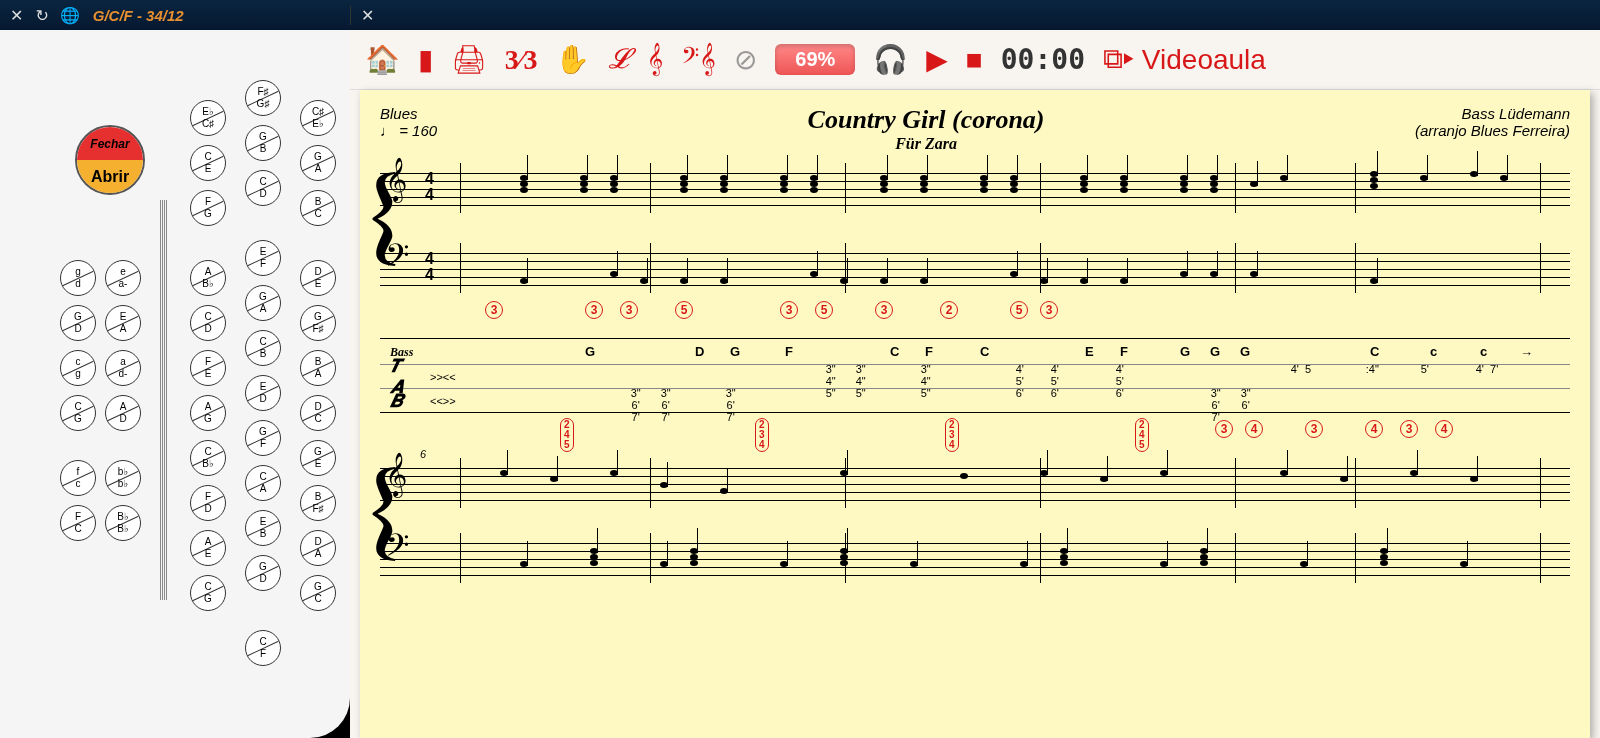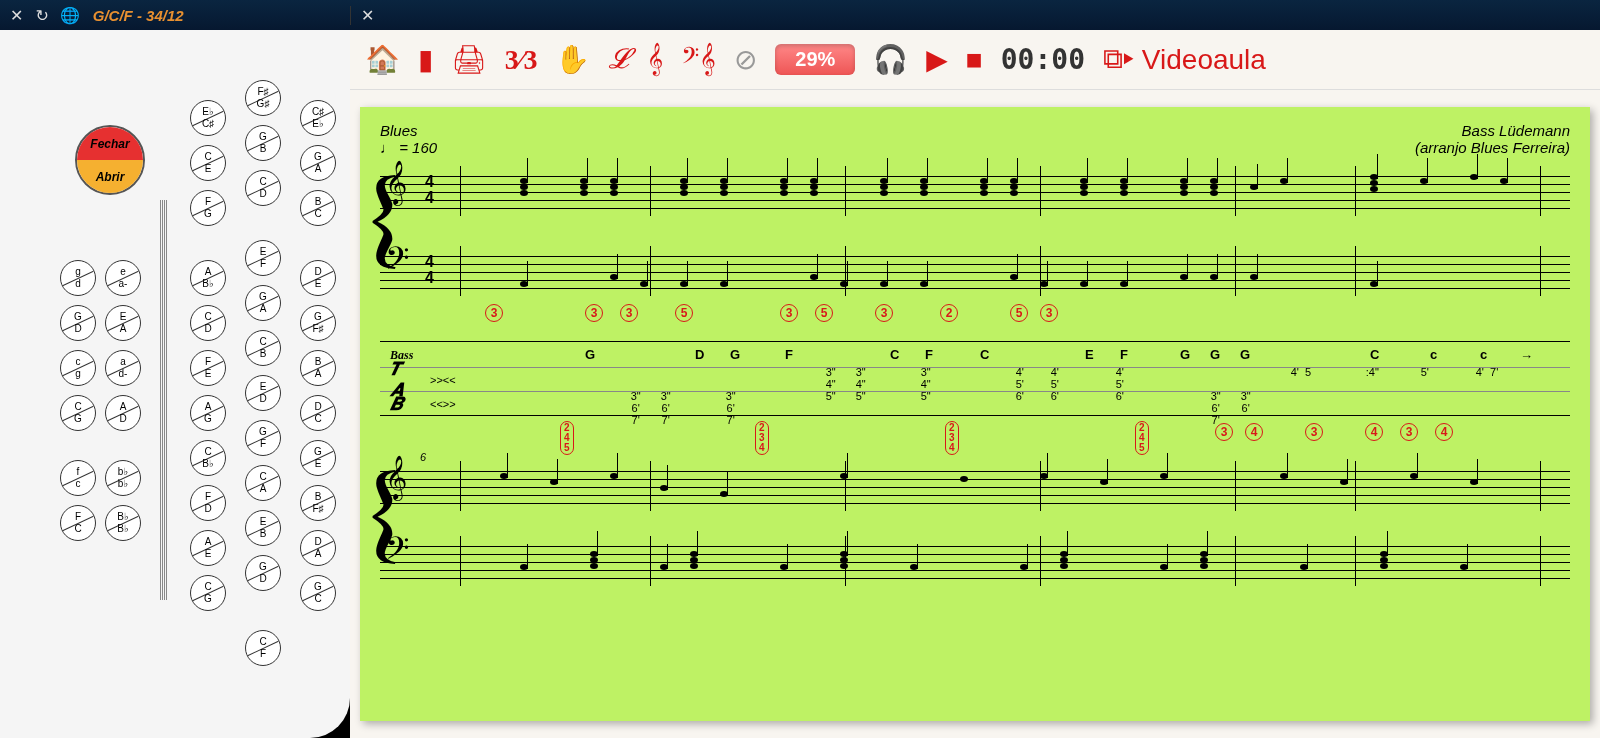--- a/index.html
+++ b/index.html
@@ -8,34 +8,34 @@
 .topbar-left{display:flex;align-items:center;padding:0 10px;gap:12px;width:350px}
 .topbar-left .icn{color:#ddd;font-size:16px;cursor:pointer}
 .topbar-title{color:#e89030;font-weight:bold;font-size:15px;font-style:italic}
 .topbar-right{display:flex;align-items:center;gap:10px;padding-left:10px;border-left:1px solid #333}
 .topbar-right .icn{color:#ddd;font-size:16px;cursor:pointer}
 .song-title{color:#e89030;font-weight:bold;font-size:15px;font-style:italic}
 .main{display:flex;height:708px}
 .sidebar{width:350px;background:#f5f5f5;border-radius:0 0 40px 0;position:relative;padding:10px}
 .fechar-abrir{position:absolute;top:95px;left:75px;width:70px;height:70px;border-radius:50%;overflow:hidden;border:2px solid #555;cursor:pointer}
 .fechar{background:#e63030;height:50%;display:flex;align-items:center;justify-content:center;font-size:12px;font-style:italic;font-weight:bold}
-.abrir{background:#f5b030;height:50%;display:flex;align-items:center;justify-content:center;font-size:12px;font-style:italic;font-weight:bold}
+.abrir{background:#f5b030;height:50%;display:flex;align-items:center;justify-content:center;font-size:16px;font-weight:bold}
 .button-layout{position:absolute;top:50px;left:60px}
 .note-btn{position:absolute;width:36px;height:36px;border:1.5px solid #333;border-radius:50%;background:#fff;font-size:10px;line-height:1;display:flex;flex-direction:column;align-items:center;justify-content:center}
 .note-btn::after{content:"";position:absolute;width:100%;height:1px;background:#333;transform:rotate(-25deg)}
 .note-btn span{z-index:1}
 .bar-lines{position:absolute;top:170px;left:160px;width:8px;height:400px}
 .bar-lines div{width:1px;height:100%;background:#888;display:inline-block;margin-right:1px}
 .content{flex:1;background:#f8f5f0;display:flex;flex-direction:column}
 .toolbar{height:60px;background:#f8f5f0;display:flex;align-items:center;padding:0 15px;gap:18px;border-bottom:1px solid #ddd}
 .tb-icon{font-size:28px;color:#d81818;cursor:pointer}
 .tempo-box{background:linear-gradient(#f88,#e55);border-radius:6px;padding:4px 20px;color:#fff;font-weight:bold;font-size:20px;box-shadow:inset 0 2px 4px rgba(0,0,0,.2)}
 .time-display{font-size:28px;font-weight:bold;color:#333;font-family:monospace}
 .videoaula{display:flex;align-items:center;gap:8px;color:#d81818;font-size:28px;font-family:Georgia,serif}
-.score{flex:1;background:#bef264;margin:17px 10px;box-shadow:3px 3px 8px rgba(0,0,0,.3);padding:15px 20px;overflow:hidden;position:relative}
+.score{flex:1;background:#fef9c3;margin:0 10px;box-shadow:3px 3px 8px rgba(0,0,0,.3);padding:15px 20px;overflow:hidden;position:relative}
 .score-header{display:flex;justify-content:space-between;align-items:flex-start}
 .score-title{text-align:center;flex:1}
 .score-title h1{font-family:Georgia,serif;font-style:italic;font-size:26px;font-weight:bold}
 .score-title h2{font-family:Georgia,serif;font-style:italic;font-size:16px}
 .composer{text-align:right;font-style:italic;font-family:Georgia,serif;font-size:15px}
 .tempo-mark{font-style:italic;font-family:Georgia,serif;font-size:15px}
 .staff-system{margin-top:10px;position:relative}
 .staff{height:50px;position:relative;margin-bottom:5px}
 .staff-lines{position:absolute;width:100%;top:10px}
 .staff-lines div{height:1px;background:#000;margin-bottom:7px}
@@ -269,36 +269,40 @@
     <div class="toolbar">
       <span class="tb-icon">🏠</span>
       <span class="tb-icon">▮</span>
       <span class="tb-icon">🖨</span>
       <span class="tb-icon" style="font-family:serif;font-weight:bold">3⁄3</span>
       <span class="tb-icon">✋</span>
       <span class="tb-icon" style="font-family:cursive;font-style:italic">𝓛</span>
       <span class="tb-icon">𝄞</span>
       <span class="tb-icon">𝄢𝄞</span>
       <span class="tb-icon" style="color:#999">⊘</span>
-      <div class="tempo-box">29%</div>
+      <div class="tempo-box">69%</div>
       <span class="tb-icon">🎧</span>
       <span class="tb-icon">▶</span>
       <span class="tb-icon">■</span>
       <span class="time-display">00:00</span>
       <div class="videoaula">
         <span>⧉▸</span>
         <span>Videoaula</span>
       </div>
     </div>
 
     <div class="score">
       <div class="score-header">
         <div class="tempo-mark">
           <div>Blues</div>
           <div>♩ <span>= 160</span></div>
+        </div>
+        <div class="score-title">
+          <h1>Country Girl (corona)</h1>
+          <h2>Für Zara</h2>
         </div>
         <div class="composer">
           <div>Bass Lüdemann</div>
           <div>(arranjo Blues Ferreira)</div>
         </div>
       </div>
 
       <div class="staff-system" id="sys1">
         <div class="brace">𝄔</div>
         <div class="staff">

